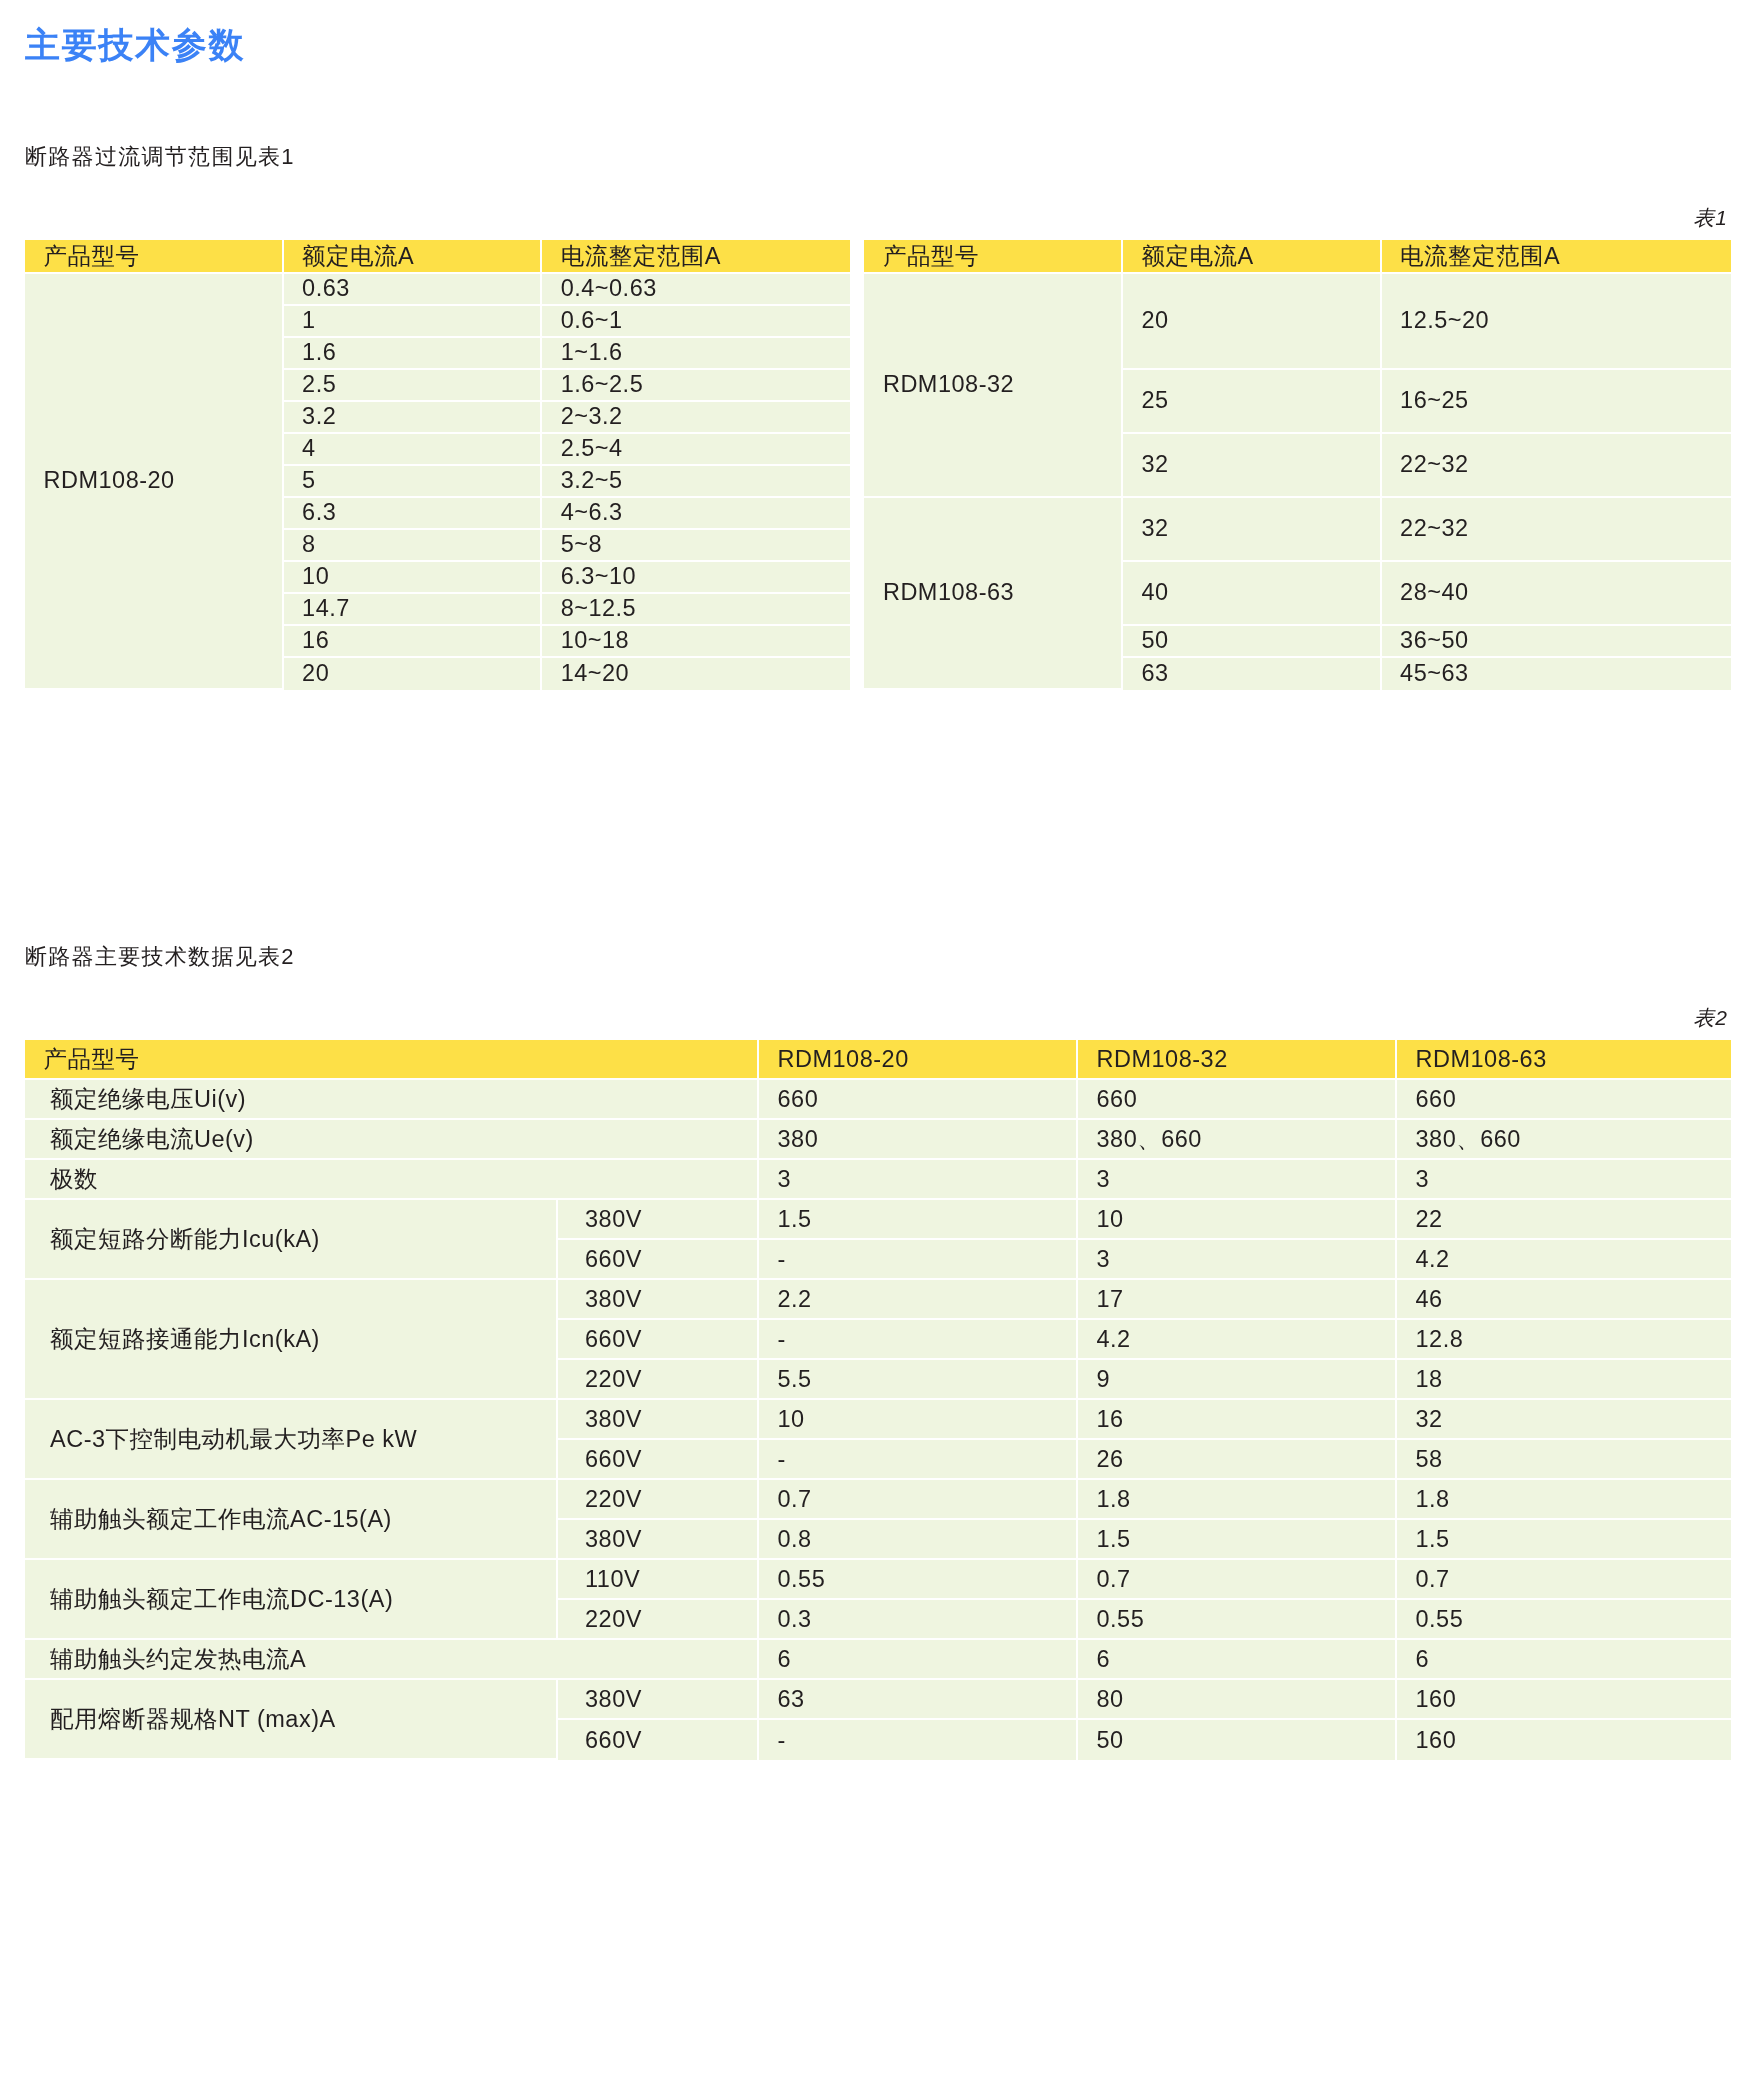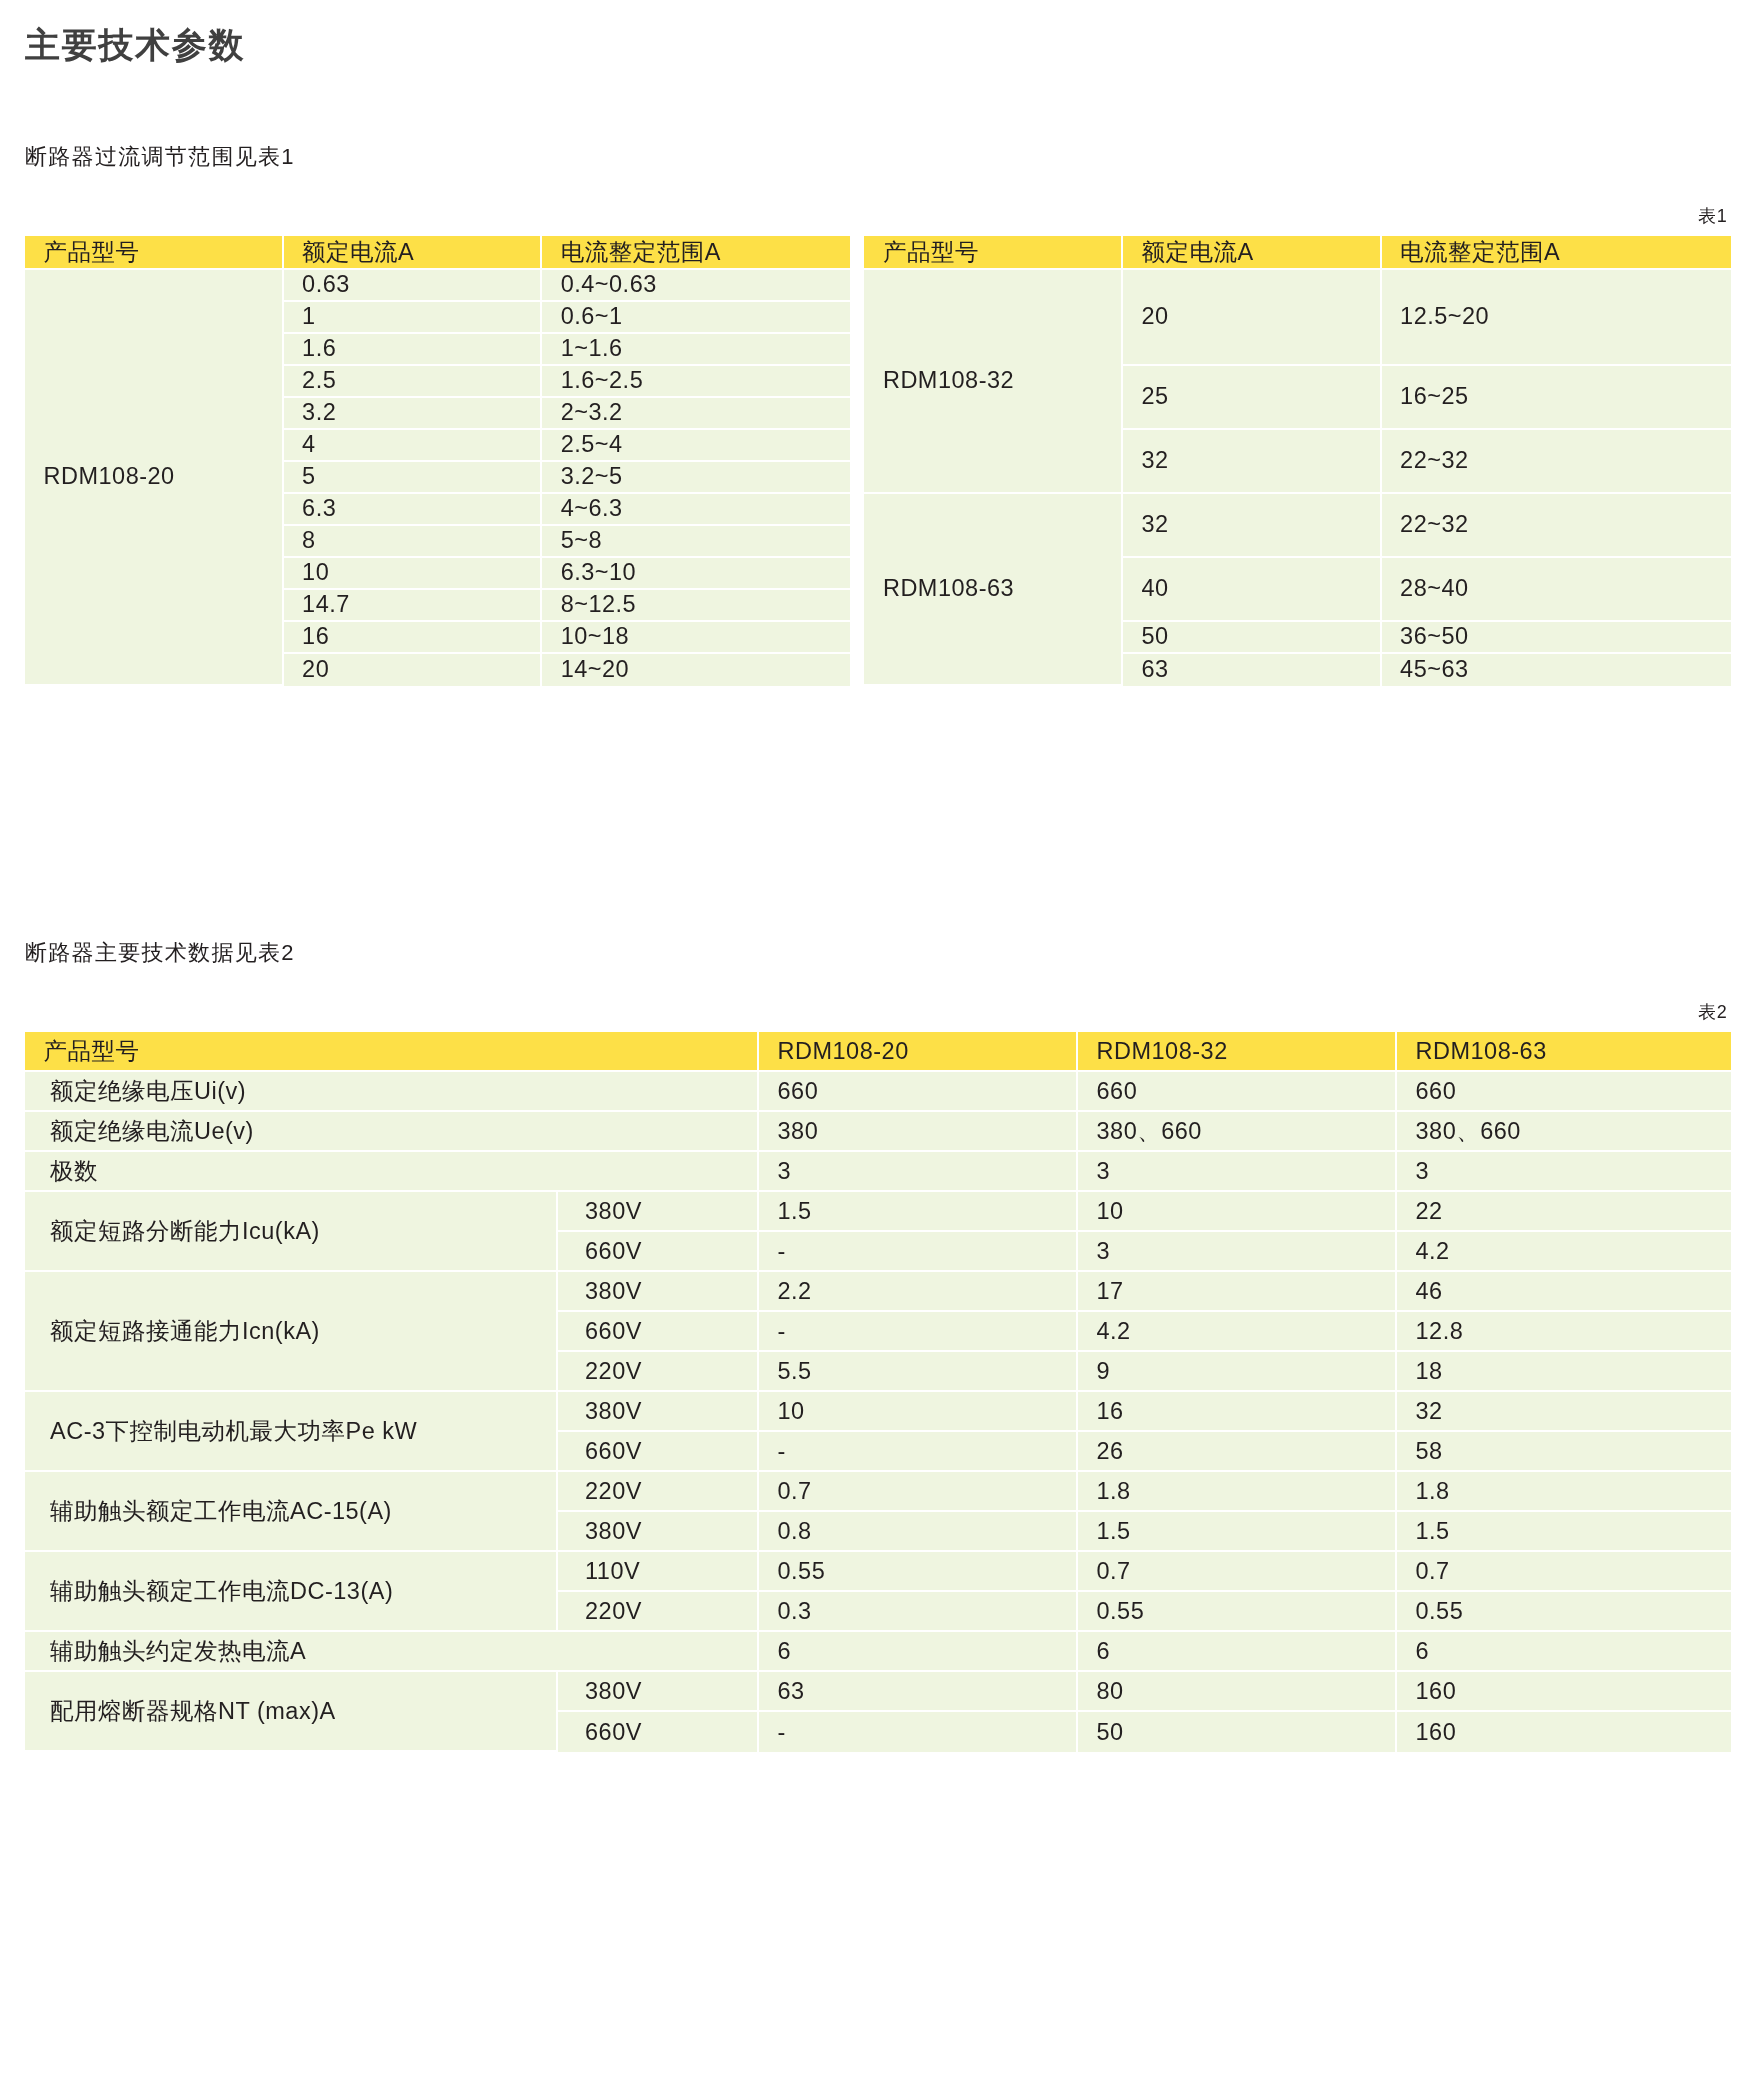--- a/index.html
+++ b/index.html
@@ -14,40 +14,41 @@
     color: #231f20;
     position: relative;
     overflow: hidden;
   }
   .page {
     padding: 0 25px;
     box-sizing: border-box;
     width: 1756px;
   }
   .page-title {
-    color: #404040;
+    color: #3b82f6;
     font-size: 35px;
     font-weight: 700;
     letter-spacing: 1.7px;
     margin: 23.5px 0 0 0;
     line-height: 1.2;
   }
   .section-title {
     font-size: 22px;
     font-weight: 400;
     letter-spacing: 1.3px;
     margin: 76px 0 0 0;
     color: #231f20;
   }
   .table-caption {
-    font-size: 18px;
+    font-size: 21px;
     text-align: right;
     margin: 32px 0 8.4px 0;
     padding-right: 3.4px;
     letter-spacing: 0.8px;
+    font-style: italic;
   }
   table {
     border-collapse: separate;
     border-spacing: 0;
     width: 100%;
     table-layout: fixed;
   }
   table td, table th {
     background: #eff5e0;
     border-right: 2.5px solid #ffffff;

